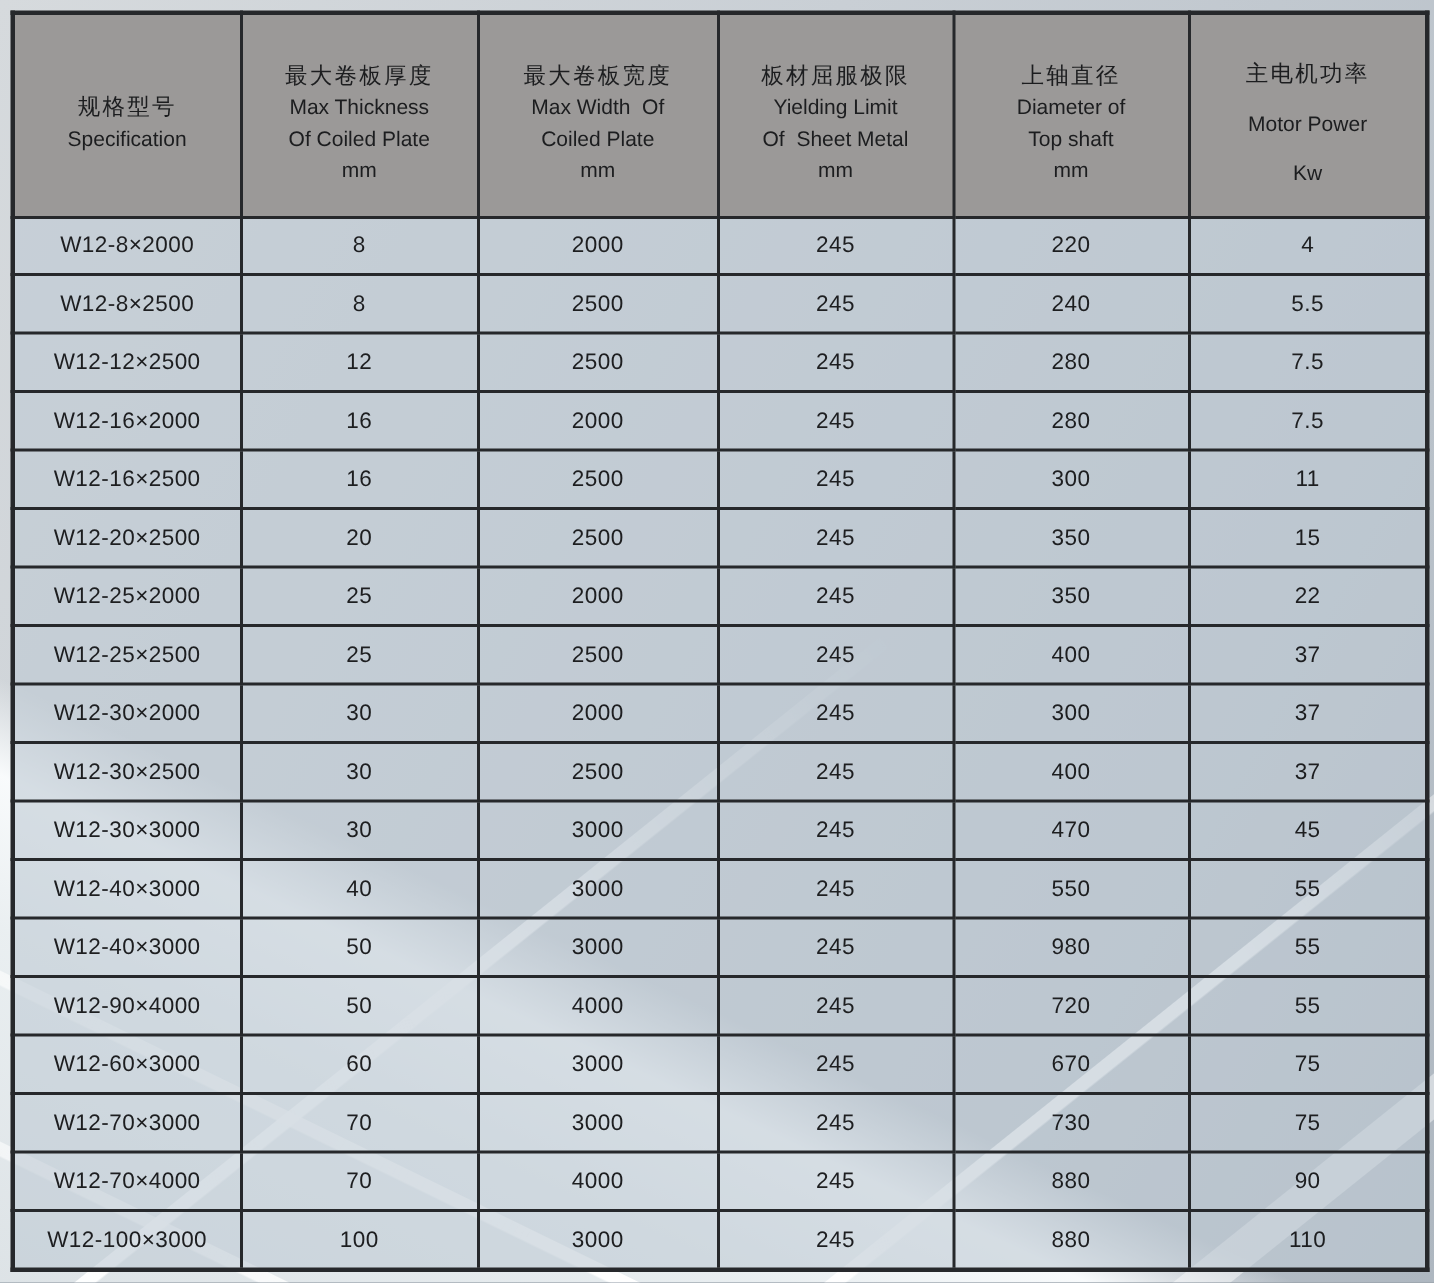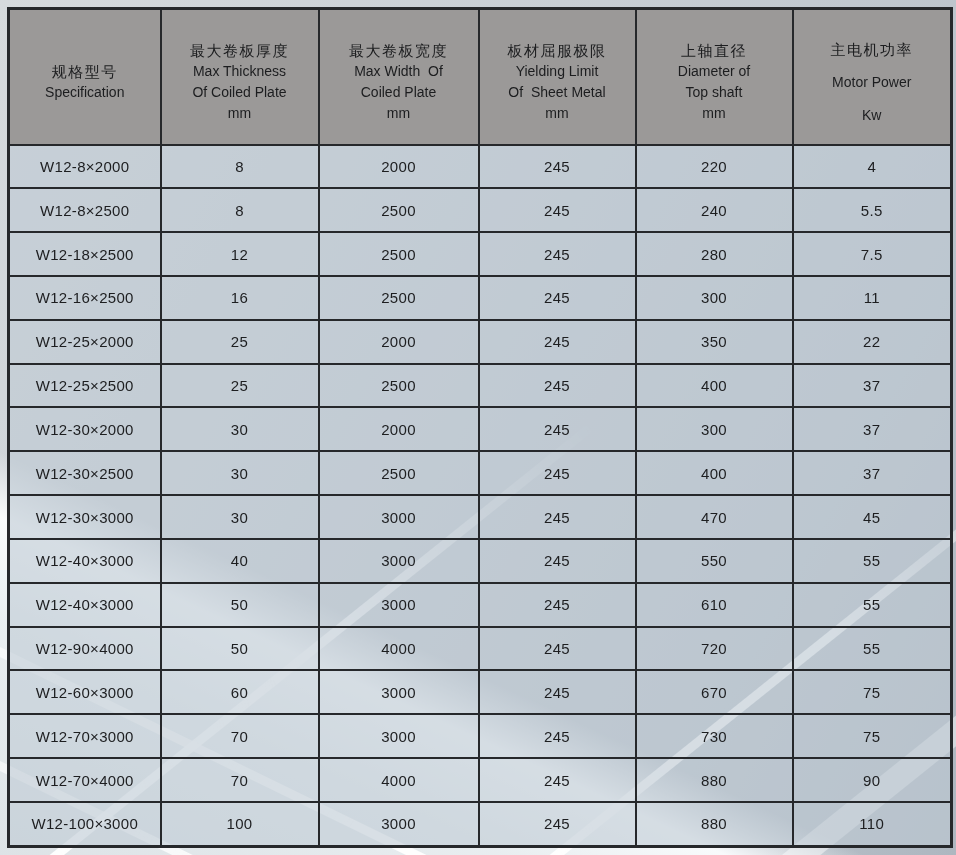--- a/index.html
+++ b/index.html
@@ -166,34 +166,50 @@
         </tr>
         <tr>
           <td>W12-8×2500</td>
           <td>8</td>
           <td>2500</td>
           <td>245</td>
           <td>240</td>
           <td>5.5</td>
         </tr>
         <tr>
-          <td>W12-18×2500</td>
+          <td>W12-12×2500</td>
           <td>12</td>
           <td>2500</td>
           <td>245</td>
           <td>280</td>
           <td>7.5</td>
         </tr>
         <tr>
+          <td>W12-16×2000</td>
+          <td>16</td>
+          <td>2000</td>
+          <td>245</td>
+          <td>280</td>
+          <td>7.5</td>
+        </tr>
+        <tr>
           <td>W12-16×2500</td>
           <td>16</td>
           <td>2500</td>
           <td>245</td>
           <td>300</td>
           <td>11</td>
+        </tr>
+        <tr>
+          <td>W12-20×2500</td>
+          <td>20</td>
+          <td>2500</td>
+          <td>245</td>
+          <td>350</td>
+          <td>15</td>
         </tr>
         <tr>
           <td>W12-25×2000</td>
           <td>25</td>
           <td>2000</td>
           <td>245</td>
           <td>350</td>
           <td>22</td>
         </tr>
         <tr>
@@ -234,21 +250,21 @@
           <td>3000</td>
           <td>245</td>
           <td>550</td>
           <td>55</td>
         </tr>
         <tr>
           <td>W12-40×3000</td>
           <td>50</td>
           <td>3000</td>
           <td>245</td>
-          <td>610</td>
+          <td>980</td>
           <td>55</td>
         </tr>
         <tr>
           <td>W12-90×4000</td>
           <td>50</td>
           <td>4000</td>
           <td>245</td>
           <td>720</td>
           <td>55</td>
         </tr>

